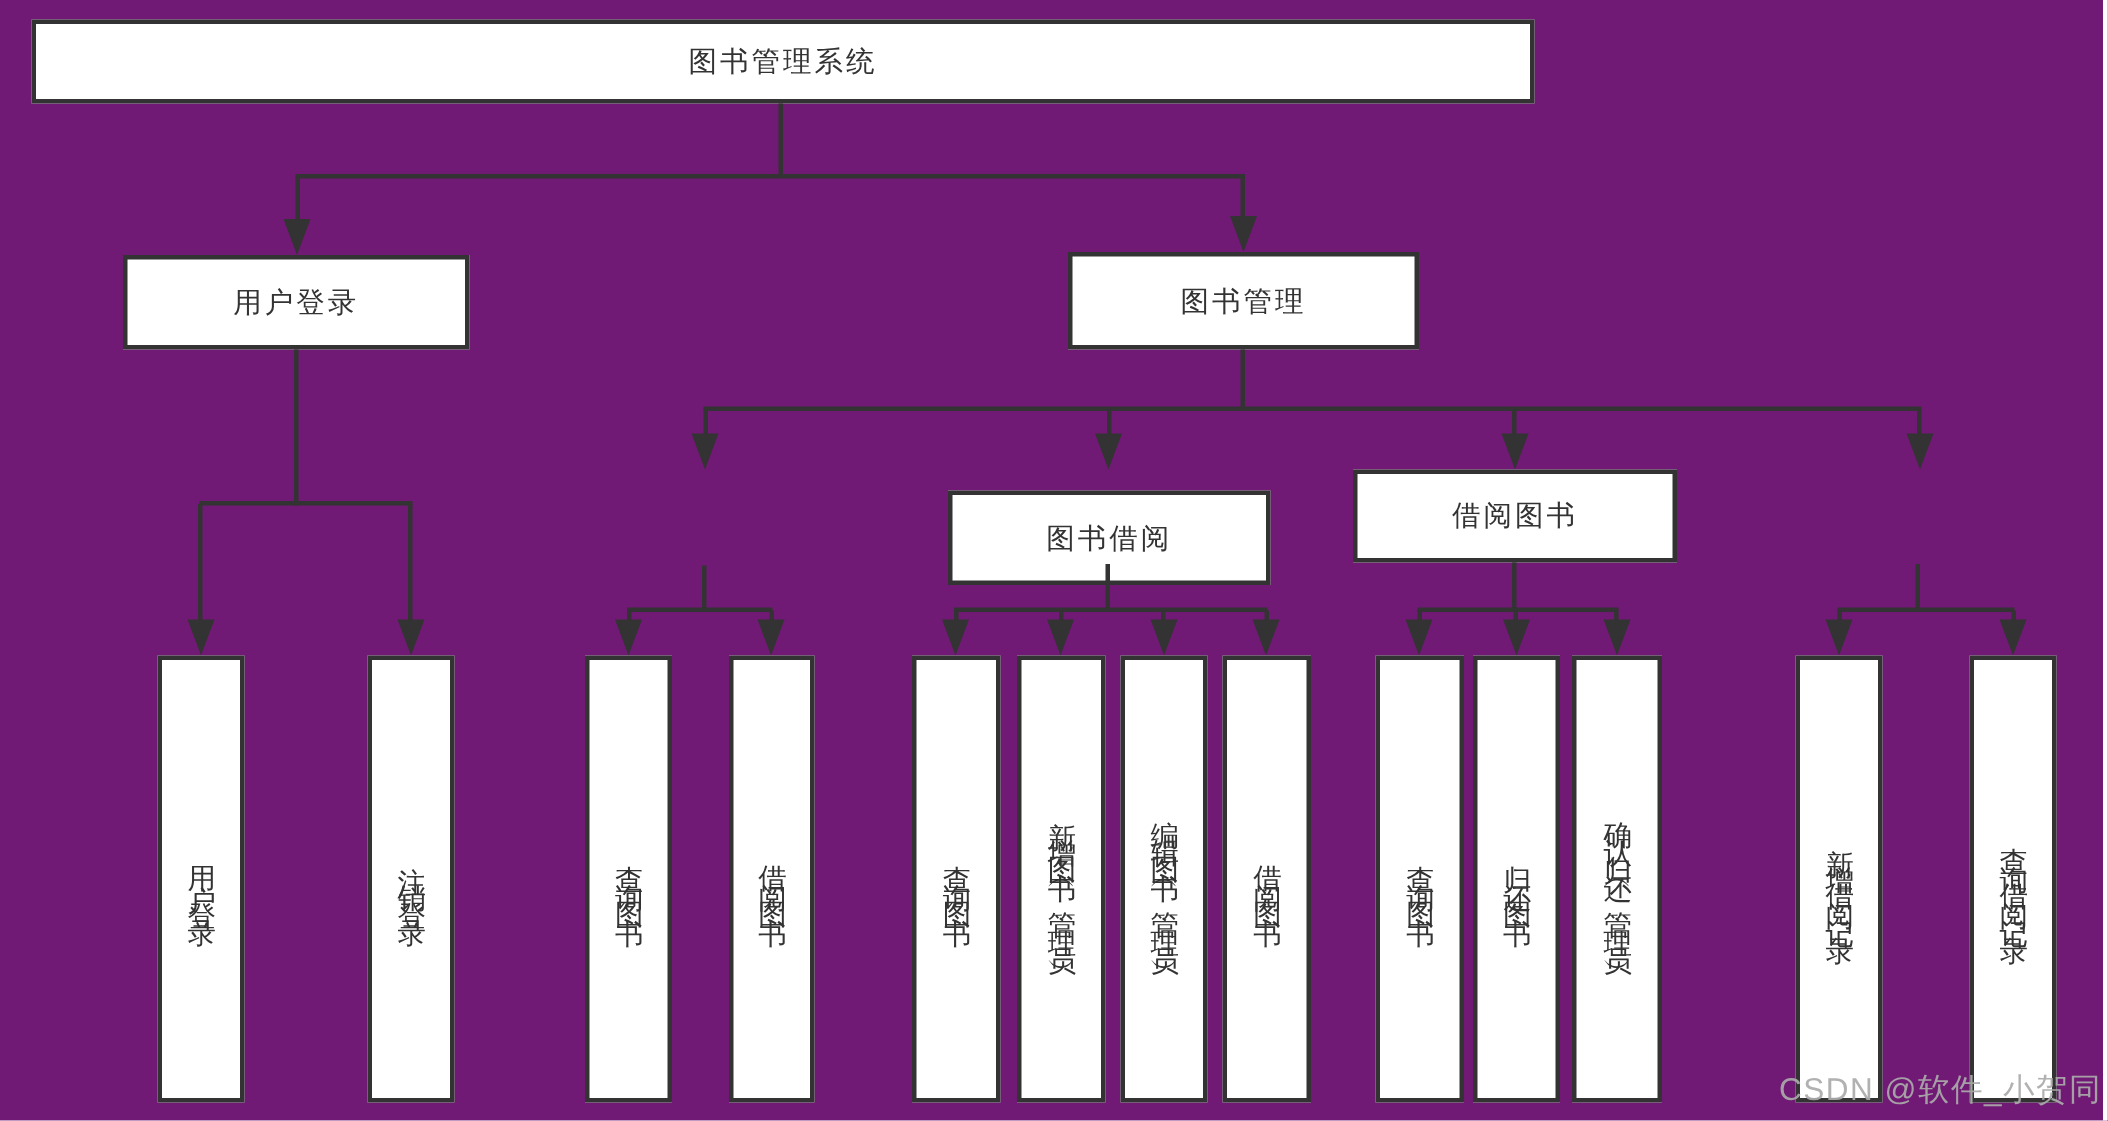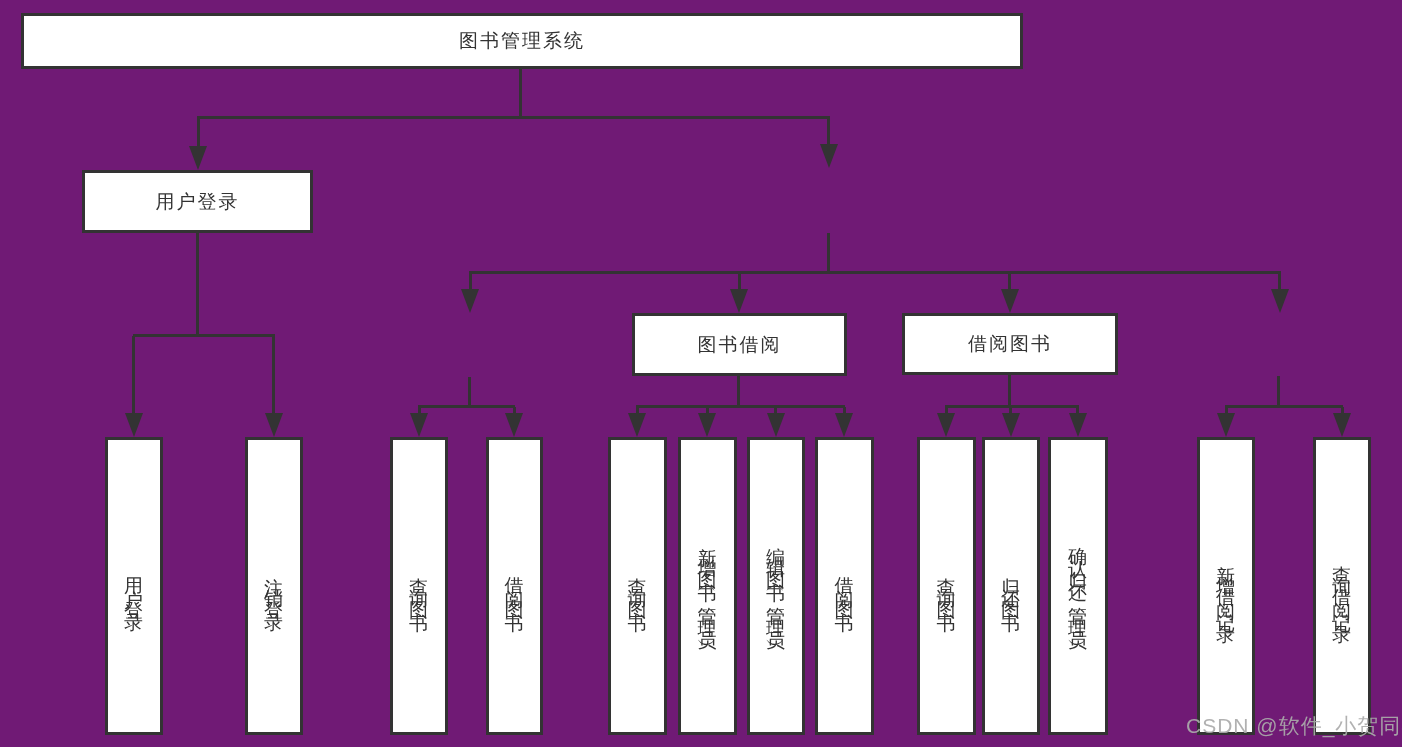--- a/index.html
+++ b/index.html
@@ -60,40 +60,43 @@
   <div class="vline" style="left:519px;top:69px;height:49px;"></div>
   <div class="hline" style="left:197px;top:116px;width:633px;"></div>
   <div class="vline" style="left:197px;top:118px;height:30px;"></div>
   <div class="arrow" style="left:189px;top:146px;"></div>
   <div class="vline" style="left:827px;top:118px;height:28px;"></div>
   <div class="arrow" style="left:820px;top:144px;"></div>
 
   <div class="node hnode" style="left:82px;top:170px;width:231px;height:63px;">
     <span>用户登录</span>
   </div>
+  <div class="node hnode" style="left:712px;top:168px;width:234px;height:65px;">
+    <span>图书管理</span>
+  </div>
 
   <div class="vline" style="left:196px;top:233px;height:104px;"></div>
   <div class="hline" style="left:133px;top:334px;width:142px;"></div>
   <div class="vline" style="left:132px;top:336px;height:79px;"></div>
   <div class="arrow" style="left:125px;top:413px;"></div>
   <div class="vline" style="left:272px;top:336px;height:79px;"></div>
   <div class="arrow" style="left:265px;top:413px;"></div>
 
   <div class="vline" style="left:827px;top:233px;height:40px;"></div>
   <div class="hline" style="left:469px;top:271px;width:812px;"></div>
   <div class="vline" style="left:469px;top:273px;height:18px;"></div>
   <div class="arrow" style="left:461px;top:289px;"></div>
   <div class="vline" style="left:738px;top:273px;height:18px;"></div>
   <div class="arrow" style="left:730px;top:289px;"></div>
   <div class="vline" style="left:1008px;top:273px;height:18px;"></div>
   <div class="arrow" style="left:1001px;top:289px;"></div>
   <div class="vline" style="left:1278px;top:273px;height:18px;"></div>
   <div class="arrow" style="left:1271px;top:289px;"></div>
 
-  <div class="node hnode" style="left:632px;top:313px;width:215px;height:63px;font-family:Liberation Mono, monospace;">
+  <div class="node hnode" style="left:632px;top:327px;width:215px;height:63px;font-family:Liberation Mono, monospace;">
     <span>图书借阅</span>
   </div>
   <div class="node hnode" style="left:902px;top:313px;width:216px;height:62px;">
     <span>借阅图书</span>
   </div>
 
   <div class="vline" style="left:468px;top:377px;height:30px;"></div>
   <div class="hline" style="left:418px;top:405px;width:97px;"></div>
   <div class="vline" style="left:418px;top:407px;height:8px;"></div>
   <div class="arrow" style="left:410px;top:413px;"></div>

